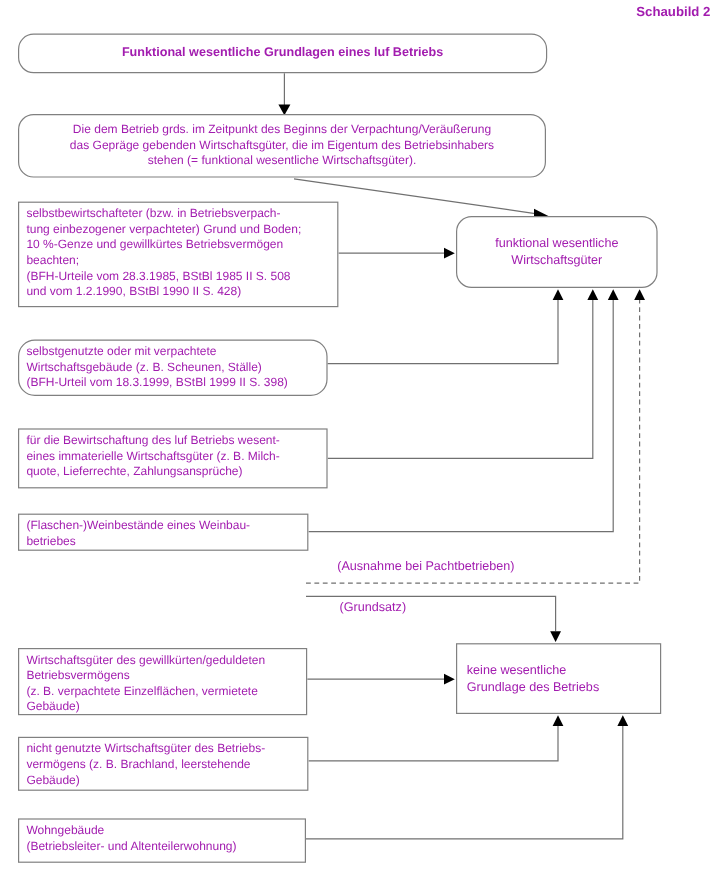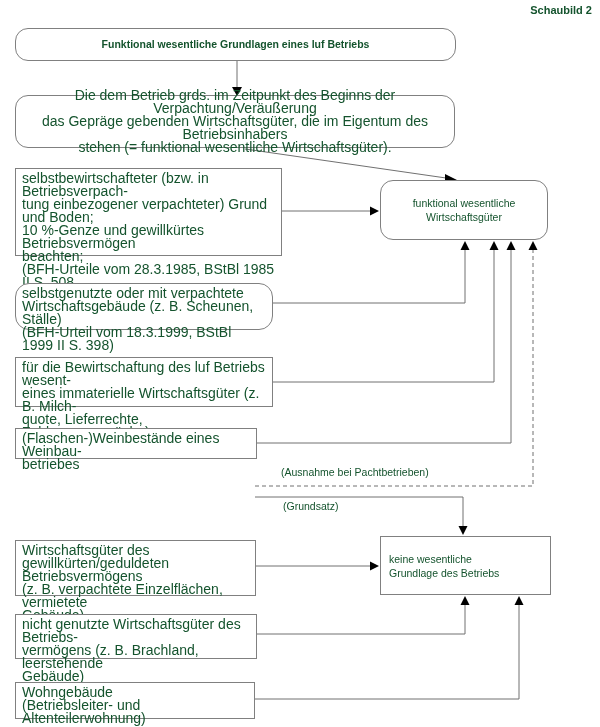--- a/index.html
+++ b/index.html
@@ -1,28 +1,28 @@
 <!DOCTYPE html>
 <html><head>
 <meta charset="utf-8">
 <style>
   html,body { margin:0; padding:0; background:#ffffff; }
   .canvas {
     position:relative; width:600px; height:727px; background:#ffffff;
-    font-family:"Liberation Sans", sans-serif; color:#14532d;
+    font-family:"Liberation Sans", sans-serif; color:#a21caf;
   }
   .connectors { position:absolute; left:0; top:0; width:600px; height:727px; }
   .corner-label {
     position:absolute; top:4px; right:8px;
     font-size:11px; font-weight:bold;
   }
   .box {
     position:absolute; box-sizing:border-box;
     border:1px solid #808080; background:#ffffff;
-    font-size:14px; line-height:13px; white-space:pre-line;
+    font-size:10px; line-height:13px; white-space:pre-line;
   }
   .box.left-align { padding:3px 6px; text-align:left; }
   .box.centered {
     display:flex; align-items:center; justify-content:center;
     text-align:center; padding:2px 6px;border-radius:13px;
   }
   .box.v-center-left {
     display:flex; flex-direction:column; justify-content:center;
     text-align:left; padding:2px 8px; font-size:10.5px; line-height:14px;
   }

